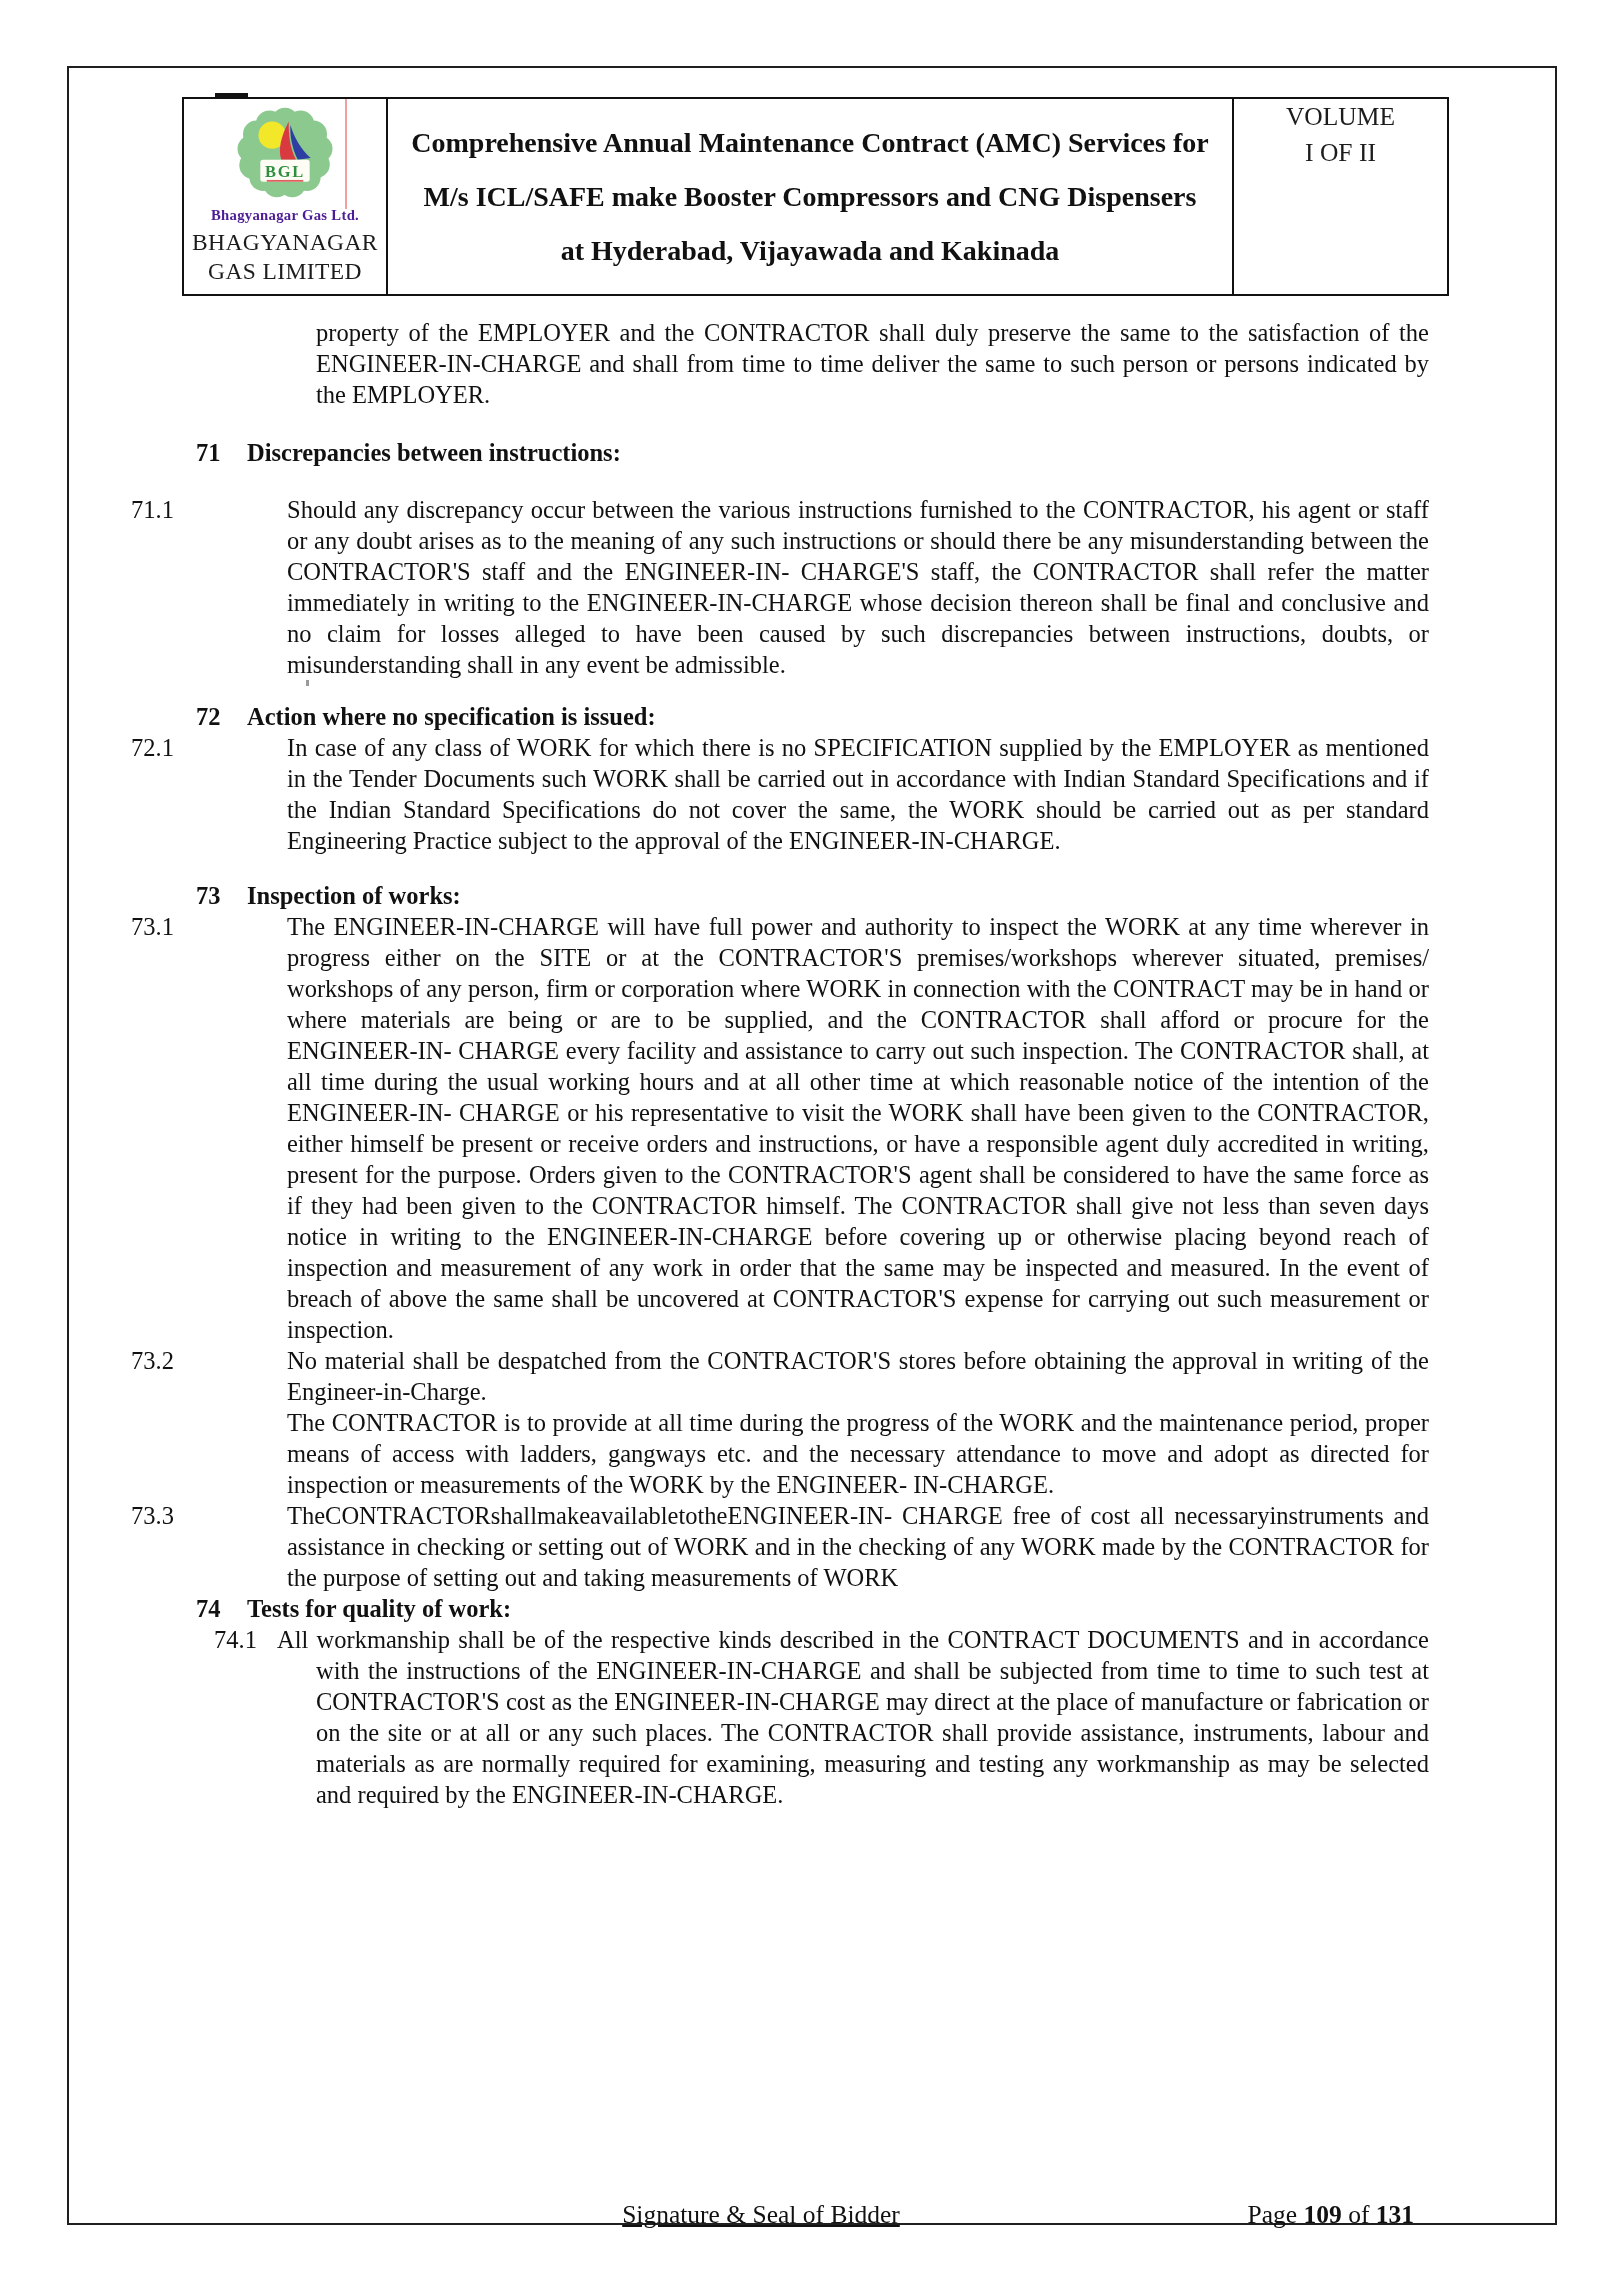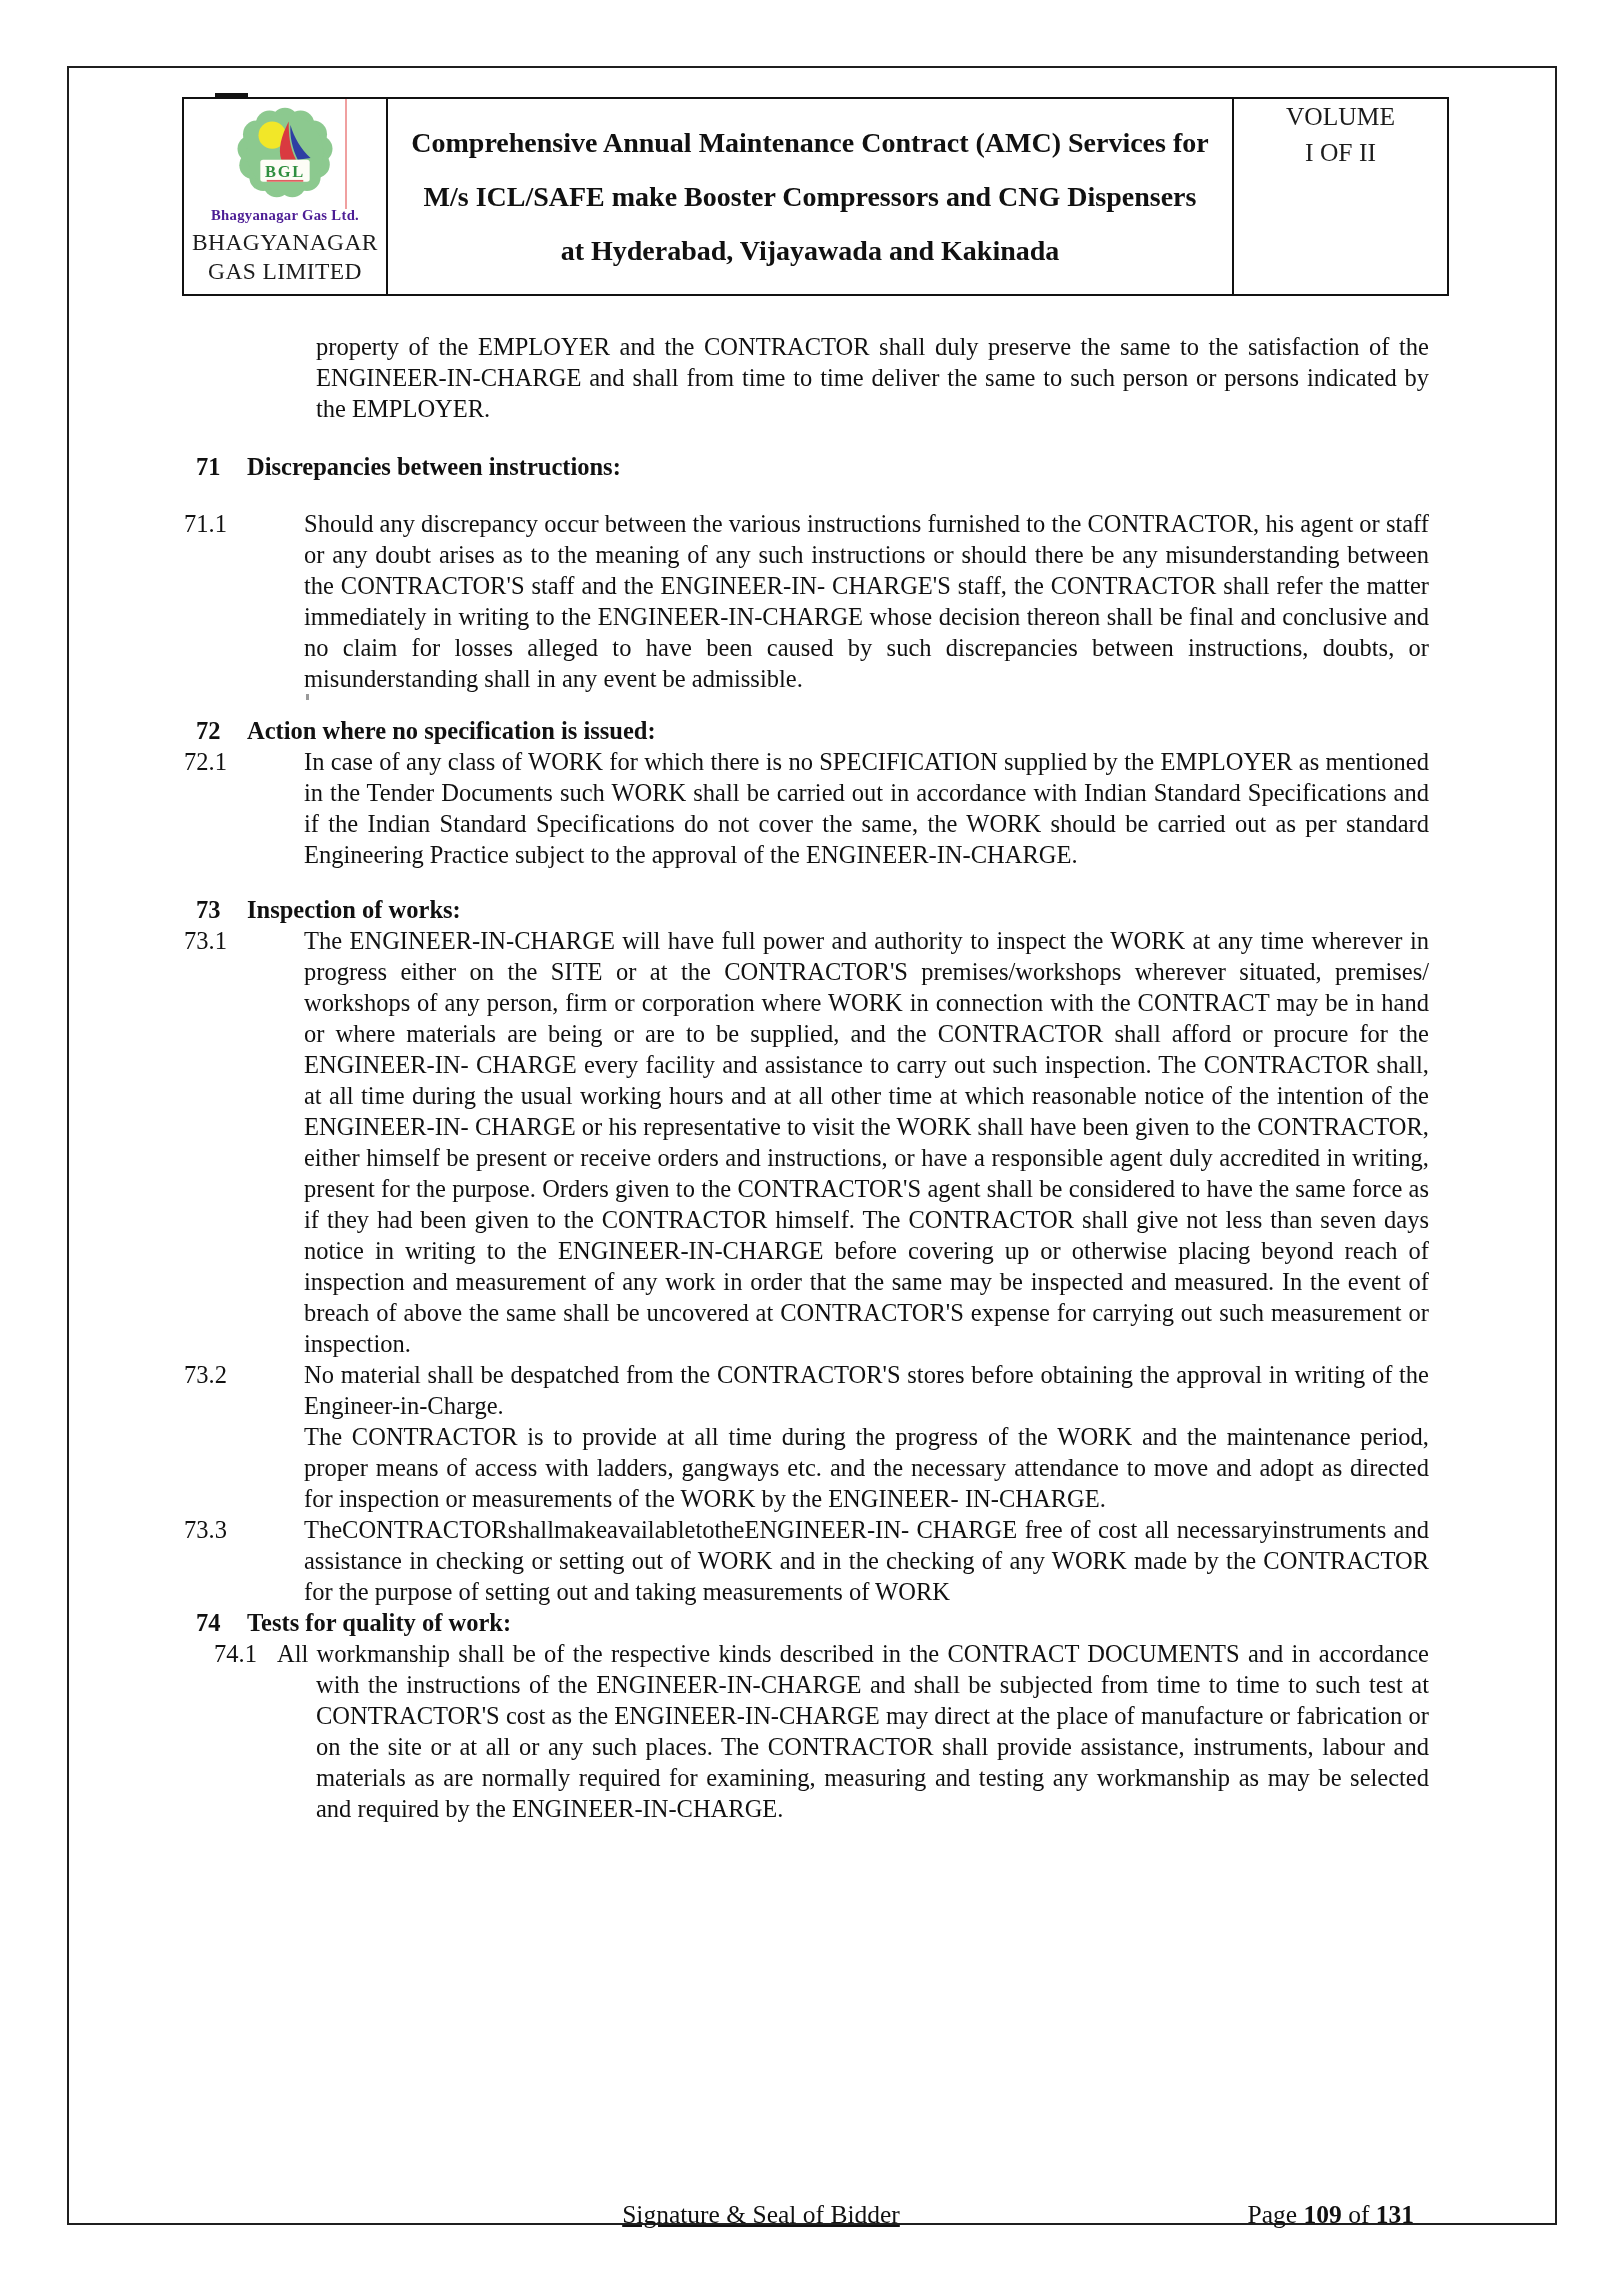--- a/index.html
+++ b/index.html
@@ -54,38 +54,38 @@
   .doc-title { font-weight:bold; font-size:28px; line-height:54px; }
   .bid-no   { font-weight:bold; font-size:28px; line-height:38px; }
   .volume-cell {
     flex:1 1 auto;
     display:flex; flex-direction:column; justify-content:flex-start;
     text-align:center; font-size:25.5px; line-height:36px; color:#1c1c1c;
   }
 
   
   .doc-body {
-    position:absolute; left:0; top:263px; right:0;
+    position:absolute; left:0; top:249px; right:0;
   }
   .para, .clause-text, .section-heading { font-size:24.5px; line-height:31px; }
   .para {
     margin:0 126px 0 247px;
     text-align:justify;
   }
   .intro { margin-bottom:27.4px; }
   .section-heading {
     font-weight:bold;
     margin-left:127px; margin-right:126px;
     display:grid; grid-template-columns:51px 1fr;
   }
   .h-71 { margin-bottom:25.5px; }
   .h-72, .h-73, .h-74 { margin-bottom:0; position:relative; }
   .clause {
-    margin-left:115px; margin-right:126px;
-    display:grid; grid-template-columns:120px 1fr;
+    margin-left:62px; margin-right:126px;
+    display:grid; grid-template-columns:120px 1fr;gap:36px;
   }
   .clause-num { font-size:24.5px; line-height:31px; }
   .clause-text { text-align:justify; }
   .clause-text p { text-align:justify; }
   .c-711 { margin-bottom:21.6px; }
   .c-721 { margin-bottom:23.5px; }
   .clause-741 {
     margin-left:247px; margin-right:126px;
     text-indent:-102px;
     font-size:24.5px; line-height:31px; text-align:justify;

